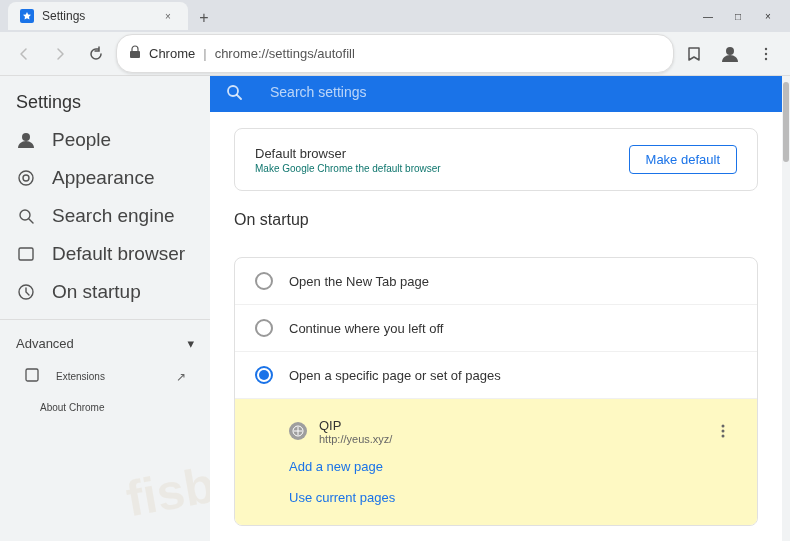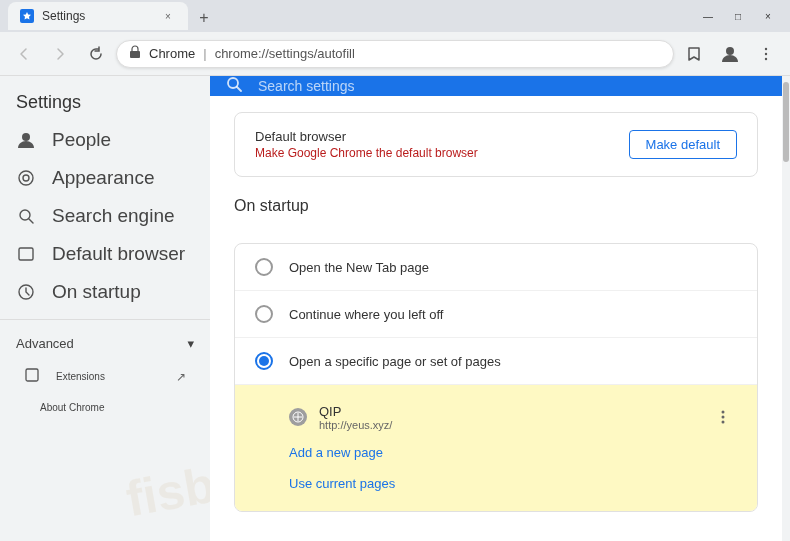--- a/index.html
+++ b/index.html
@@ -13,21 +13,21 @@
     .tab-title { flex: 1; font-size: 12px; color: #333; }
     .tab-close { width: 16px; height: 16px; border-radius: 50%; display: flex; align-items: center; justify-content: center; cursor: pointer; color: #666; font-size: 10px; }
     .new-tab-btn { width: 24px; height: 24px; display: flex; align-items: center; justify-content: center; border-radius: 50%; cursor: pointer; color: #555; font-size: 16px; margin-left: 4px; }
     .window-controls { display: flex; gap: 2px; }
     .win-btn { width: 28px; height: 20px; display: flex; align-items: center; justify-content: center; cursor: pointer; font-size: 10px; color: #333; }
 
     
     .toolbar { background: #f1f3f4; height: 44px; display: flex; align-items: center; padding: 0 8px; gap: 4px; border-bottom: 1px solid #ddd; }
     .nav-btn { width: 32px; height: 32px; border-radius: 50%; display: flex; align-items: center; justify-content: center; cursor: pointer; color: #555; font-size: 14px; }
     .nav-btn.disabled { color: #bbb; cursor: default; }
-    .address-bar { flex: 1; height: 28px; background: white; border-radius: 16px; display: flex; align-items: center; padding: 0 12px; gap: 8px; border: 1px solid #ddd; box-shadow: 0 1px 3px rgba(0,0,0,0.1); }
+    .address-bar { flex: 1; height: 39px; background: white; border-radius: 16px; display: flex; align-items: center; padding: 0 12px; gap: 8px; border: 1px solid #ddd; box-shadow: 0 1px 3px rgba(0,0,0,0.1); }
     .address-lock { color: #666; font-size: 12px; }
     .address-origin { color: #333; font-size: 13px; }
     .address-separator { color: #999; }
     .address-path { color: #555; font-size: 13px; }
     .toolbar-right { display: flex; gap: 4px; }
     .toolbar-icon-btn { width: 32px; height: 32px; border-radius: 50%; display: flex; align-items: center; justify-content: center; cursor: pointer; color: #555; font-size: 16px; }
 
     
     .main-layout { display: flex; height: calc(541px - 32px - 44px); }
 
@@ -41,32 +41,32 @@
     .sidebar-divider { height: 1px; background: #ddd; margin: 8px 0; }
     .sidebar-section { display: flex; align-items: center; justify-content: space-between; padding: 8px 16px; cursor: pointer; color: #444; font-size: 13px; }
     .sidebar-subsection { display: flex; align-items: center; gap: 16px; padding: 8px 16px 8px 24px; cursor: pointer; color: #444; border-radius: 0 20px 20px 0; margin-right: 8px; }
     .sidebar-subsection .item-label { font-size: 10px; }
     .external-icon { font-size: 13px; }
 
     
     .content { flex: 1; background: white; overflow-y: auto; position: relative; }
 
     
-    .search-bar { background: #1a73e8; padding: 0 16px; display: flex; align-items: center; gap: 16px; }
+    .search-bar { background: #1a73e8; padding: 8px 16px; display: flex; align-items: flex-start; gap: 28px; }
     .search-icon { color: rgba(255,255,255,0.8); font-size: 16px; }
     .search-input { flex: 1; background: transparent; border: none; outline: none; color: white; font-size: 14px; }
     .search-input::placeholder { color: rgba(255,255,255,0.7); }
 
     
     .settings-content { padding: 16px 24px; }
 
     
     .card { background: white; border: 1px solid #e0e0e0; border-radius: 8px; padding: 16px 20px; display: flex; align-items: center; justify-content: space-between; margin-bottom: 20px; }
     .card-text .card-title { font-size: 13px; color: #333; margin-bottom: 2px; }
-    .card-text .card-desc { font-size: 12px; color: #b91c1c; }
+    .card-text .card-desc { font-size: 10px; color: #0f766e; }
     .make-default-btn { background: white; border: 1px solid #1a73e8; color: #1a73e8; padding: 6px 16px; border-radius: 4px; cursor: pointer; font-size: 13px; }
 
     
     .section-title { font-size: 16px; color: #333; margin-bottom: 16px; font-weight: 400; }
 
     
     .startup-card { border: 1px solid #e0e0e0; border-radius: 8px; overflow: hidden; margin-top: 28px; }
     .startup-option { display: flex; align-items: center; gap: 16px; padding: 14px 20px; border-bottom: 1px solid #f0f0f0; cursor: pointer; }
     .startup-option:last-child { border-bottom: none; }
     .radio-outer { width: 18px; height: 18px; border-radius: 50%; border: 2px solid #999; display: flex; align-items: center; justify-content: center; flex-shrink: 0; }

